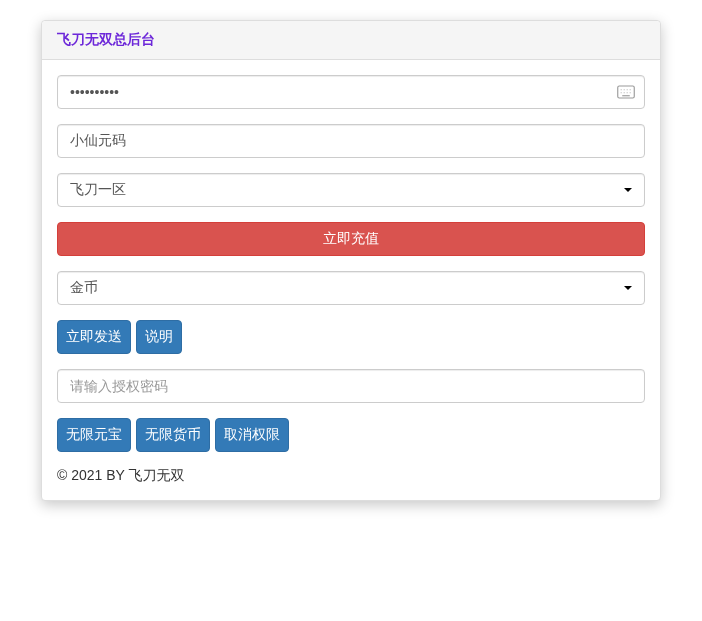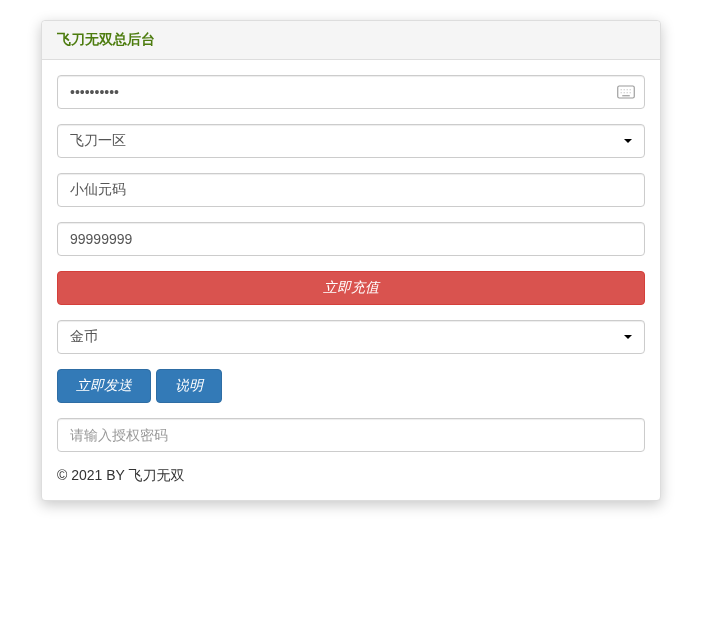--- a/index.html
+++ b/index.html
@@ -19,21 +19,21 @@
     border-radius: 4px;
     box-shadow: 0 4px 14px rgba(0,0,0,0.22);
   }
   .panel-heading {
     padding: 10px 15px;
     border-bottom: 1px solid #ddd;
     background: #f5f5f5;
     border-top-left-radius: 4px;
     border-top-right-radius: 4px;
     font-weight: bold;
-    color: #4d7c0f;
+    color: #6d28d9;
   }
   .panel-body {
     padding: 15px;
   }
   .form-group {
     margin-bottom: 15px;
   }
   .form-control, .select-wrap {
     display: block;
     width: 100%;
@@ -60,29 +60,28 @@
     width: 0;
     height: 0;
     border-left: 4px solid transparent;
     border-right: 4px solid transparent;
     border-top: 4px solid #000;
   }
   .btn {
     display: inline-flex;
     align-items: center;
     justify-content: center;
-    padding: 6px 18px;
+    padding: 6px 8px;
     font-size: 14px;
     line-height: 1.42857;
     border-radius: 4px;
     cursor: pointer;
     text-align: center;
     border: 1px solid transparent;
     color: #fff;
-    font-style: italic;
   }
   .btn-block {
     display: flex;
     width: 100%;
     justify-content: center;
   }
   .btn-danger {
     background: #d9534f;
     border-color: #d43f3a;
   }
@@ -134,33 +133,30 @@
           <line x1="5" y1="10" x2="6" y2="10"></line>
             <line x1="9" y1="10" x2="10" y2="10"></line>
             <line x1="13" y1="10" x2="14" y2="10"></line>
             <line x1="17" y1="10" x2="18" y2="10"></line>
           <line x1="7" y1="14" x2="17" y2="14"></line>
         </svg>
       </span>
     </div>
 
     <div class="form-group">
+      <input type="text" class="form-control" value="小仙元码" style="">
+    </div>
+
+    <div class="form-group">
       <div class="select-wrap">
         <span>飞刀一区</span>
         <span class="caret"></span>
       </div>
     </div>
 
-    <div class="form-group">
-      <input type="text" class="form-control" value="小仙元码" style="">
-    </div>
-
-    <div class="form-group">
-      <input type="text" class="form-control" value="99999999" style="">
-    </div>
 
     <div class="form-group">
       <div class="btn btn-danger btn-block">立即充值</div>
     </div>
 
     <div class="form-group">
       <div class="select-wrap">
         <span>金币</span>
         <span class="caret"></span>
       </div>
@@ -169,17 +165,22 @@
 
     <div class="btn-row">
       <div class="btn btn-primary">立即发送</div>
       <div class="btn btn-primary">说明</div>
     </div>
 
     <div class="form-group">
       <input type="text" class="form-control" placeholder="请输入授权密码" style="">
     </div>
 
+    <div class="btn-row">
+      <div class="btn btn-primary">无限元宝</div>
+      <div class="btn btn-primary">无限货币</div>
+      <div class="btn btn-primary">取消权限</div>
+    </div>
 
     <div class="footer">© 2021 BY 飞刀无双</div>
 
   </div>
 </div>
 
 </body></html>

